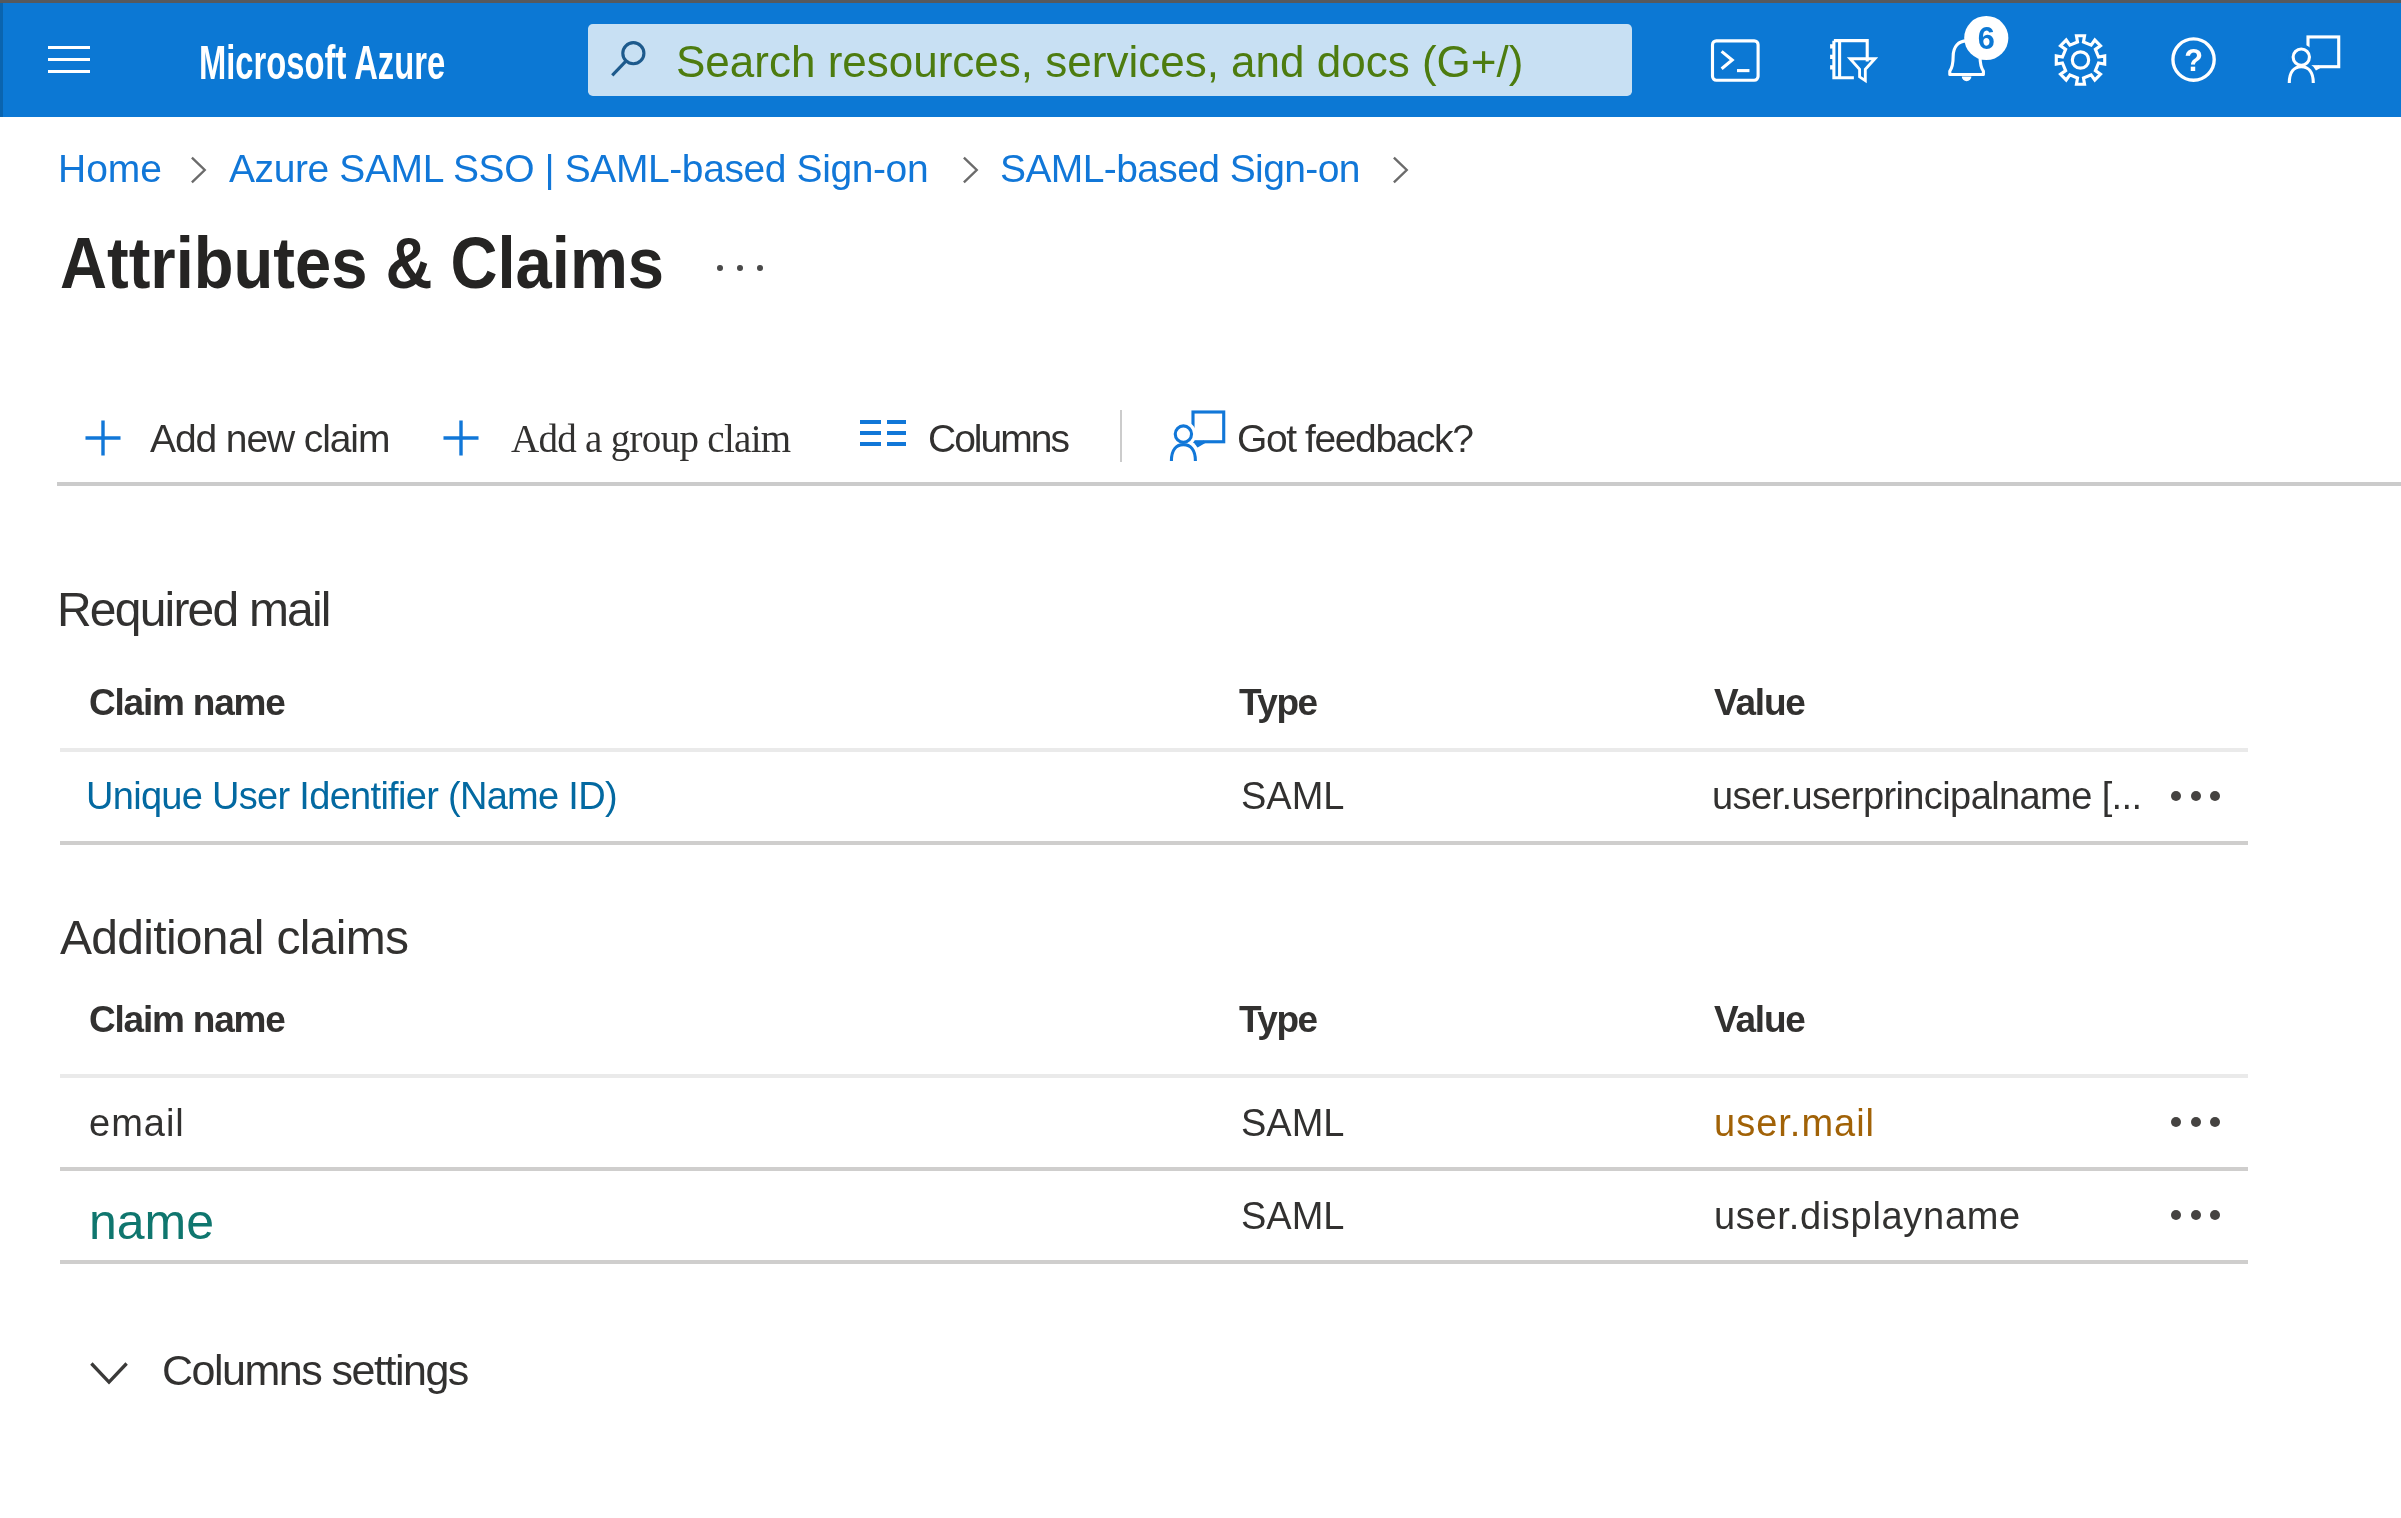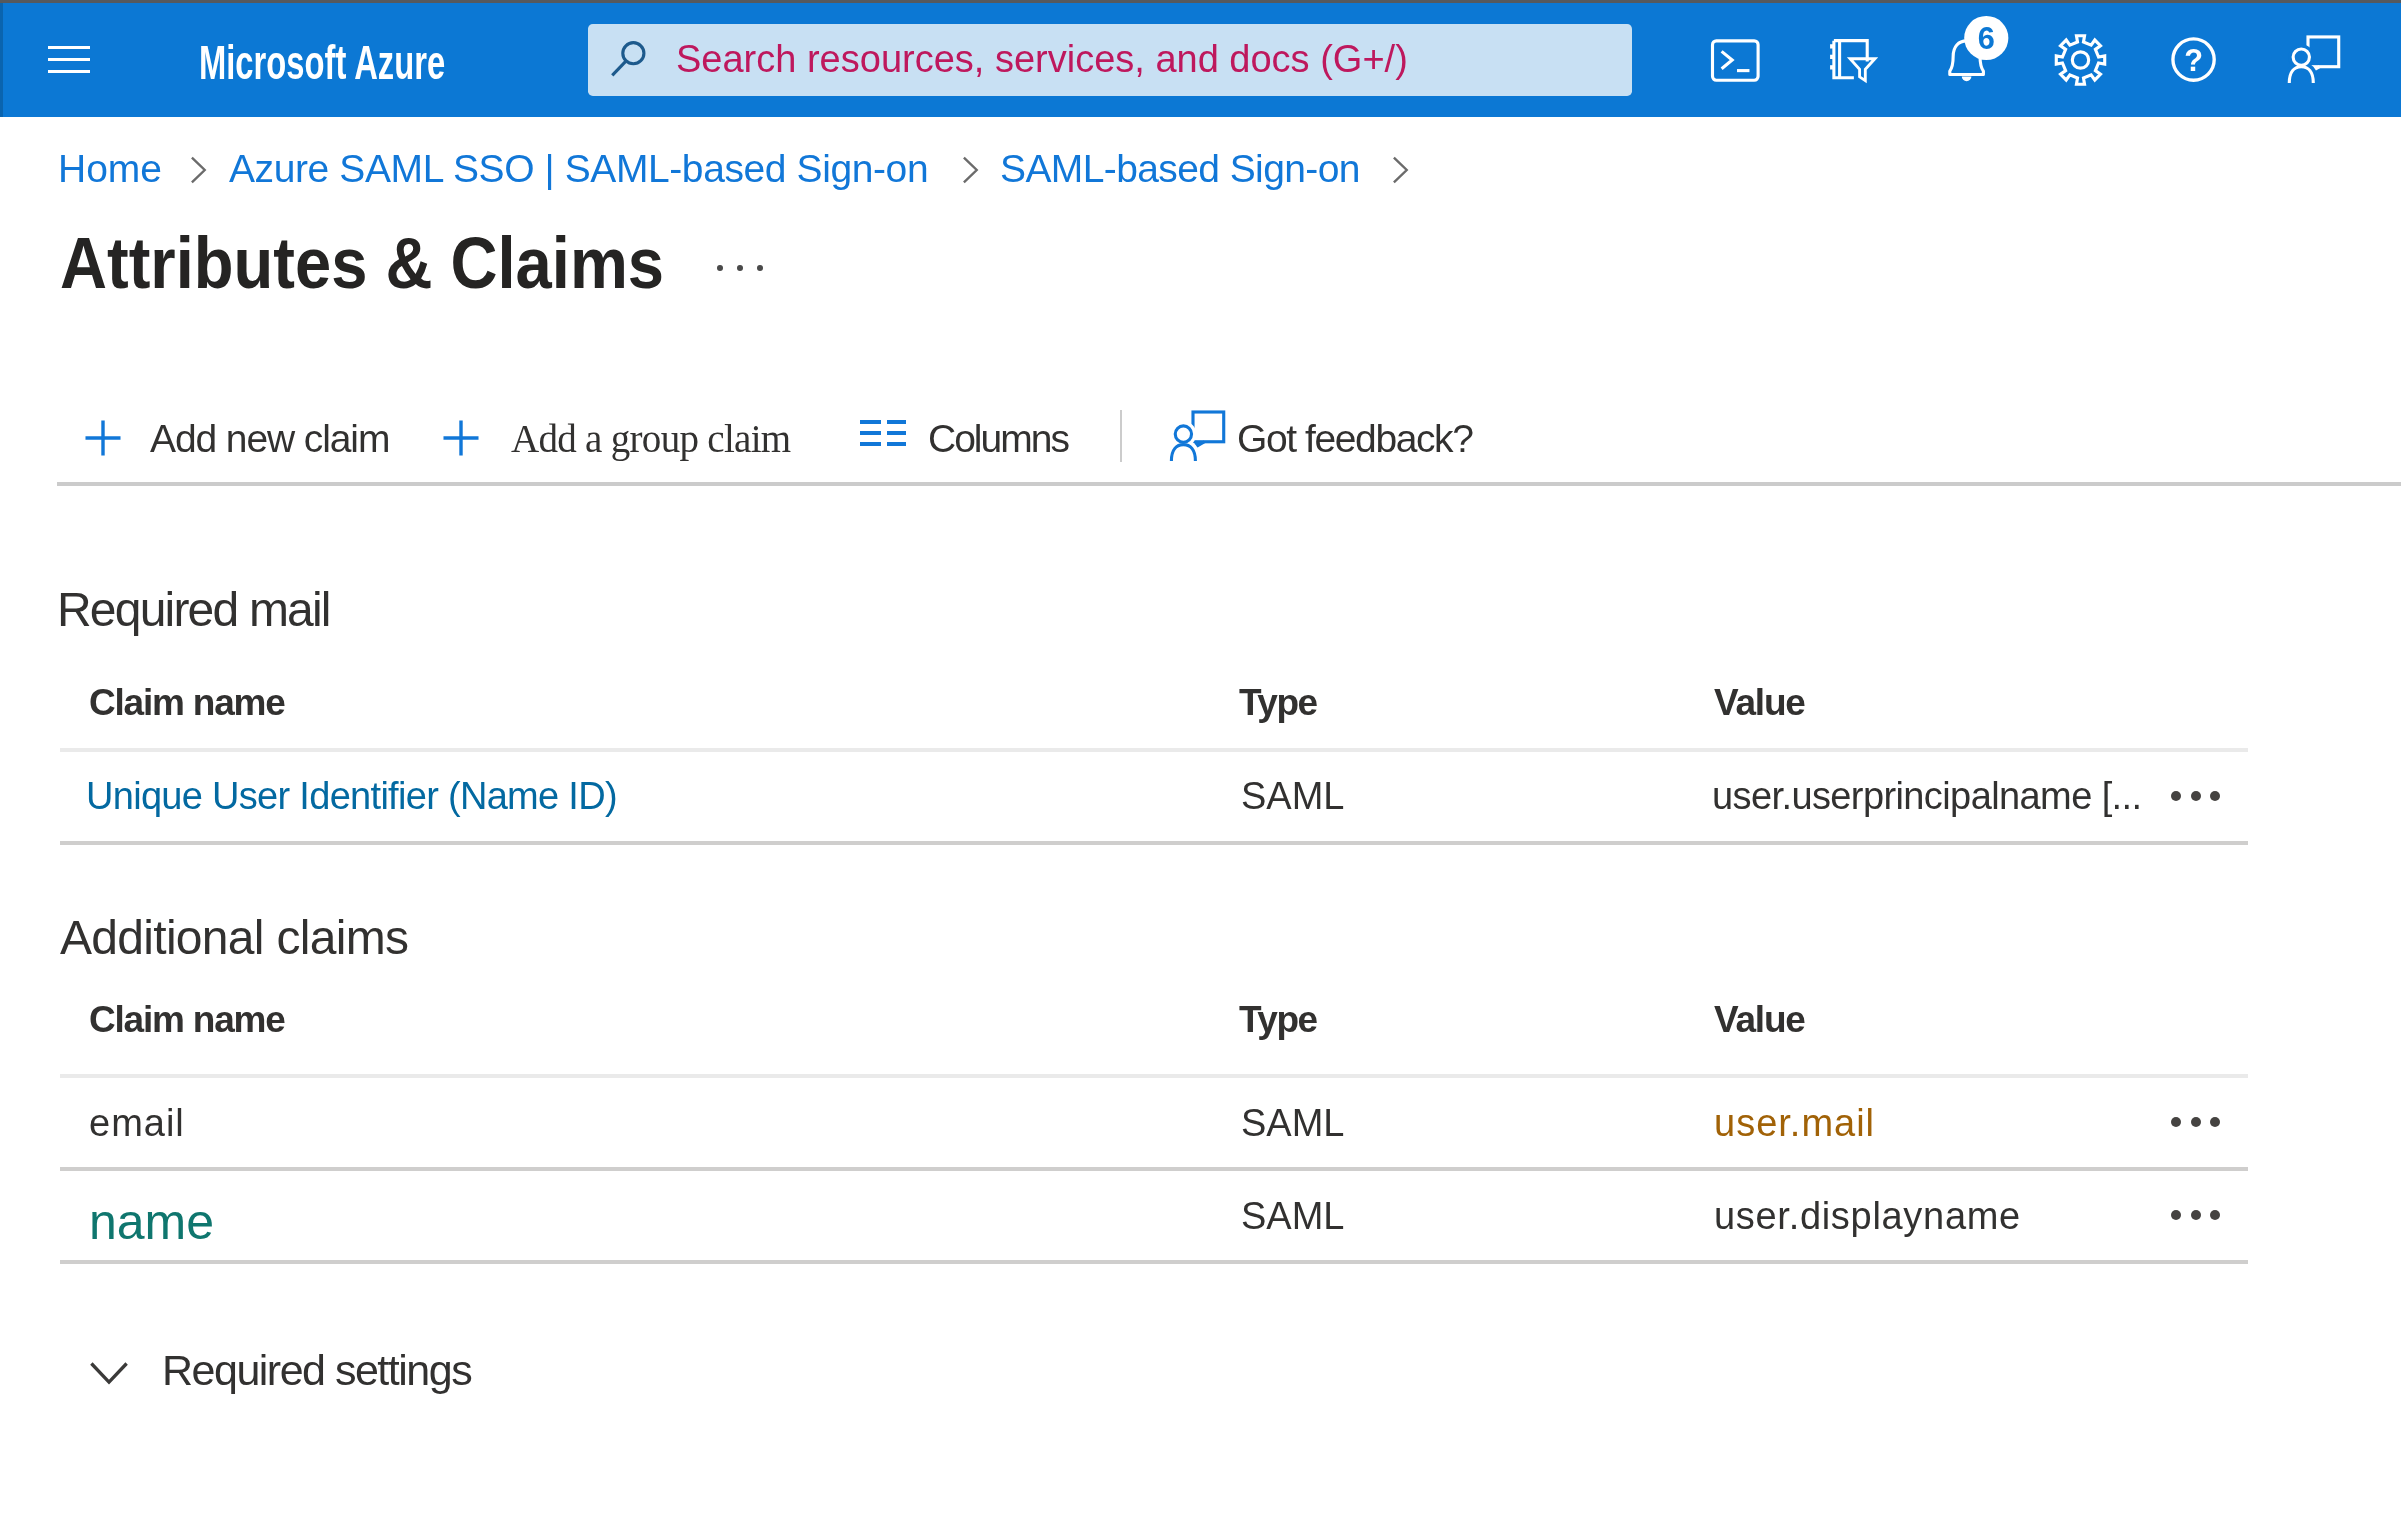--- a/index.html
+++ b/index.html
@@ -9,21 +9,21 @@
 
 <div style="position:absolute;left:48px;top:46px;width:42px;height:3.4px;background:#fff;"></div>
 <div style="position:absolute;left:48px;top:58px;width:42px;height:3.4px;background:#fff;"></div>
 <div style="position:absolute;left:48px;top:70px;width:42px;height:3.4px;background:#fff;"></div>
 <div style="position:absolute;left:199px;top:39px;font-size:48px;line-height:1;color:#fff;white-space:nowrap;font-weight:700;transform:scaleX(0.682);transform-origin:0 50%;">Microsoft Azure</div>
 <div style="position:absolute;left:588px;top:23.5px;width:1044px;height:72px;background:#c8e0f3;border-radius:4.8px;"></div>
 <svg style="position:absolute;left:606px;top:35px;" width="48" height="48" viewBox="0 0 100 100" fill="none">
 <circle cx="57" cy="38" r="22" stroke="#1d5a8c" stroke-width="6.5"></circle>
 <line x1="41" y1="55" x2="13" y2="84" stroke="#1d5a8c" stroke-width="6.5"></line>
   </svg>
-<div style="position:absolute;left:676px;top:40px;font-size:38px;line-height:1;color:#be185d;white-space:nowrap;">Search resources, services, and docs (G+/)</div>
+<div style="position:absolute;left:676px;top:40px;font-size:44px;line-height:1;color:#4d7c0f;white-space:nowrap;">Search resources, services, and docs (G+/)</div>
 <svg style="position:absolute;left:1710px;top:37px;" width="53" height="48" viewBox="0 0 110 100" fill="none" stroke="#fff" stroke-width="6.5">
 <rect x="5" y="8" width="95" height="82" rx="8"></rect>
 <polyline points="24,30 46,48 24,66"></polyline>
 <line x1="56" y1="70" x2="82" y2="70"></line>
   </svg>
 <svg style="position:absolute;left:1825px;top:34px;" width="53" height="50" viewBox="0 0 110 105" fill="none" stroke="#fff" stroke-width="6.5">
 <path d="M18 14 H88 V58"></path>
 <path d="M18 14 V92 H60"></path>
 <line x1="30" y1="14" x2="30" y2="92"></line>
 <line x1="10" y1="26" x2="18" y2="26" stroke-width="9"></line>
@@ -138,13 +138,13 @@
 <div style="position:absolute;left:89px;top:1197px;font-size:50px;line-height:1;color:#0f766e;white-space:nowrap;">name</div>
 <div style="position:absolute;left:1241px;top:1197px;font-size:38px;line-height:1;color:#323130;white-space:nowrap;">SAML</div>
 <div style="position:absolute;left:1714px;top:1197px;font-size:38px;line-height:1;color:#323130;white-space:nowrap;letter-spacing:0.7px;">user.displayname</div>
 <div style="position:absolute;left:2171px;top:1210px;width:10px;height:10px;border-radius:50%;background:#454341;"></div>
 <div style="position:absolute;left:2191px;top:1210px;width:10px;height:10px;border-radius:50%;background:#454341;"></div>
 <div style="position:absolute;left:2210px;top:1210px;width:10px;height:10px;border-radius:50%;background:#454341;"></div>
 <div style="position:absolute;left:60px;top:1260px;width:2188px;height:4.3px;background:#cfcecd;"></div>
 <svg style="position:absolute;left:89px;top:1361px;" width="40" height="25" viewBox="0 0 84 52" fill="none">
 <polyline points="5,5 42,44 79,5" stroke="#3b3a39" stroke-width="7"></polyline>
   </svg>
-<div style="position:absolute;left:162px;top:1349px;font-size:43px;line-height:1;color:#323130;white-space:nowrap;letter-spacing:-1.5px;">Required settings</div>
+<div style="position:absolute;left:162px;top:1349px;font-size:43px;line-height:1;color:#323130;white-space:nowrap;letter-spacing:-1.5px;">Columns settings</div>
 
 </body></html>

